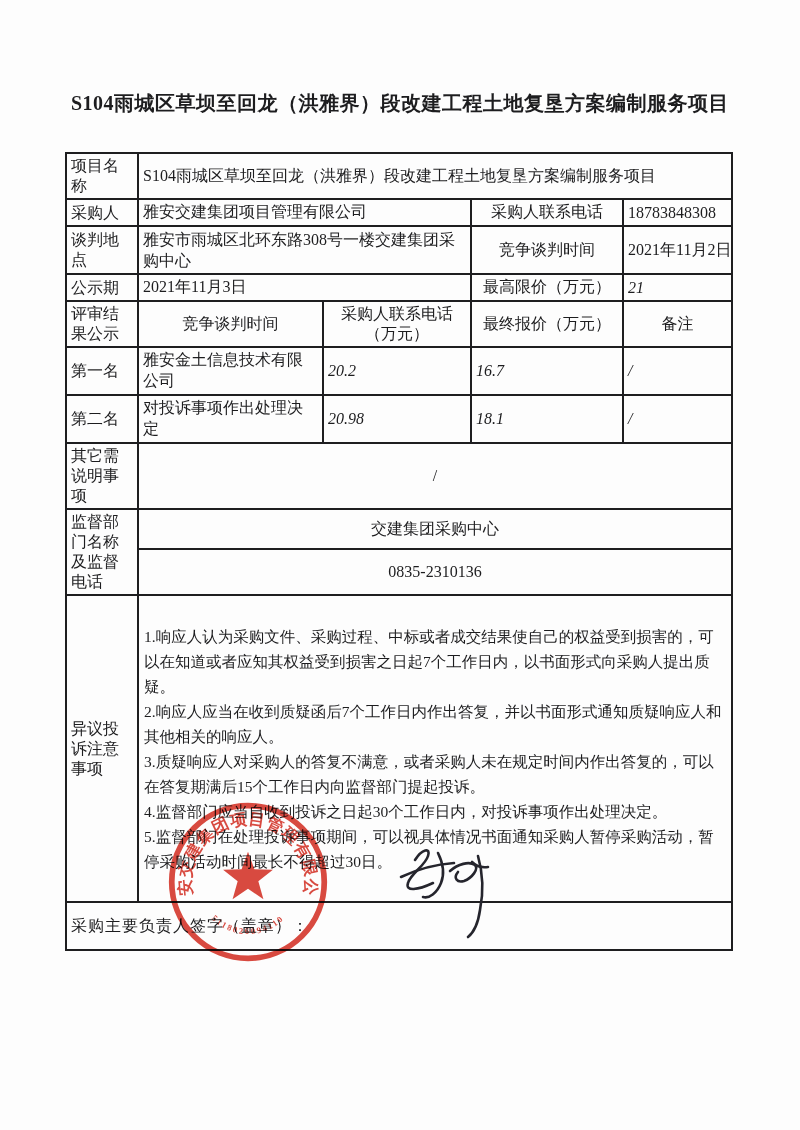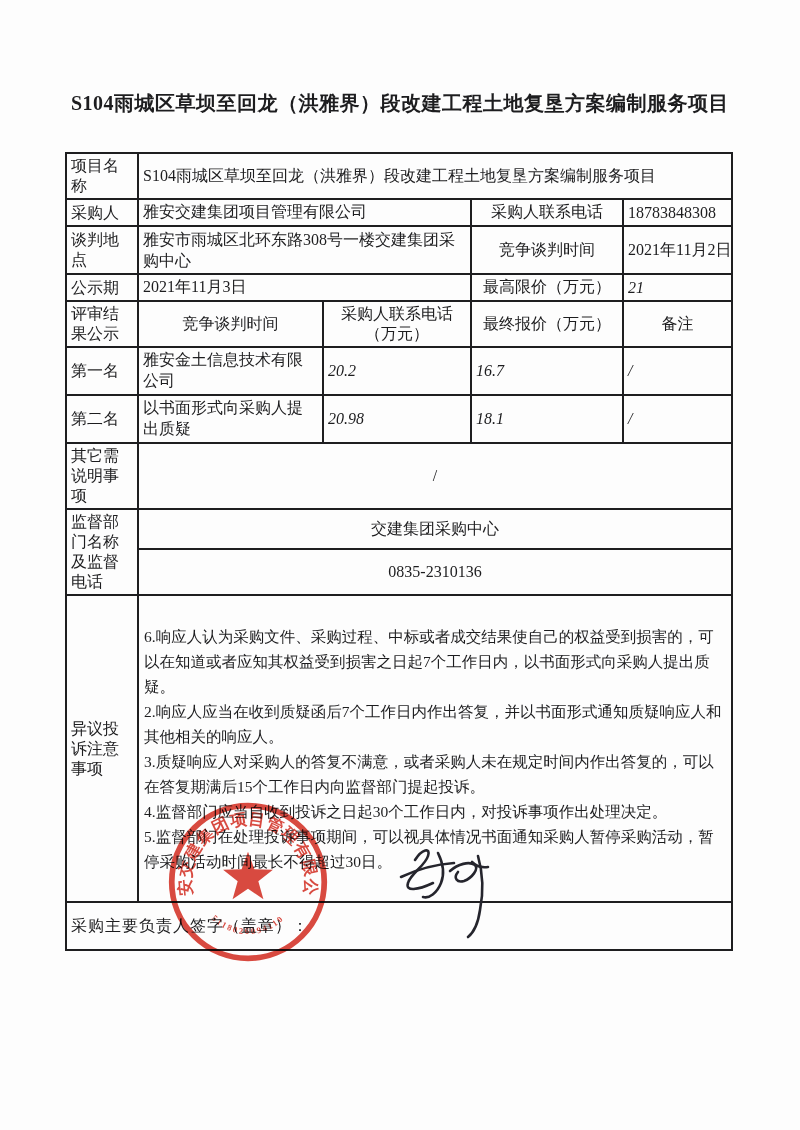--- a/index.html
+++ b/index.html
@@ -93,21 +93,21 @@
   <tr style="height:41px">
     <td class="lab">第一名</td>
     <td class="val">雅安金土信息技术有限公司</td>
     <td class="num">20.2</td>
     <td class="num">16.7</td>
     <td class="num">/</td>
   </tr>
 
   <tr style="height:39px">
     <td class="lab">第二名</td>
-    <td class="val">以书面形式向采购人提出质疑</td>
+    <td class="val">对投诉事项作出处理决定</td>
     <td class="num">20.98</td>
     <td class="num">18.1</td>
     <td class="num">/</td>
   </tr>
 
   <tr style="height:40px">
     <td class="lab">其它需说明事项</td>
     <td class="cen" colspan="4">/</td>
   </tr>
 
@@ -115,21 +115,21 @@
     <td class="lab" rowspan="2" style="text-align:left">监督部门名称及监督电话</td>
     <td class="cen" colspan="4">交建集团采购中心</td>
   </tr>
   <tr style="height:40px">
     <td class="cen" colspan="4">0835-2310136</td>
   </tr>
 
   <tr style="height:307px">
     <td class="lab">异议投诉注意事项</td>
     <td class="complaint-cell" colspan="4">
-      <div class="complaint-item">6.响应人认为采购文件、采购过程、中标或者成交结果使自己的权益受到损害的，可以在知道或者应知其权益受到损害之日起7个工作日内，以书面形式向采购人提出质疑。</div>
+      <div class="complaint-item">1.响应人认为采购文件、采购过程、中标或者成交结果使自己的权益受到损害的，可以在知道或者应知其权益受到损害之日起7个工作日内，以书面形式向采购人提出质疑。</div>
       <div class="complaint-item">2.响应人应当在收到质疑函后7个工作日内作出答复，并以书面形式通知质疑响应人和其他相关的响应人。</div>
       <div class="complaint-item">3.质疑响应人对采购人的答复不满意，或者采购人未在规定时间内作出答复的，可以在答复期满后15个工作日内向监督部门提起投诉。</div>
       <div class="complaint-item">4.监督部门应当自收到投诉之日起30个工作日内，对投诉事项作出处理决定。</div>
       <div class="complaint-item">5.监督部门在处理投诉事项期间，可以视具体情况书面通知采购人暂停采购活动，暂停采购活动时间最长不得超过30日。</div>
     </td>
   </tr>
 
   <tr style="height:48px">
     <td class="sigrow" colspan="5">采购主要负责人签字（盖章）：</td>
   </tr>

